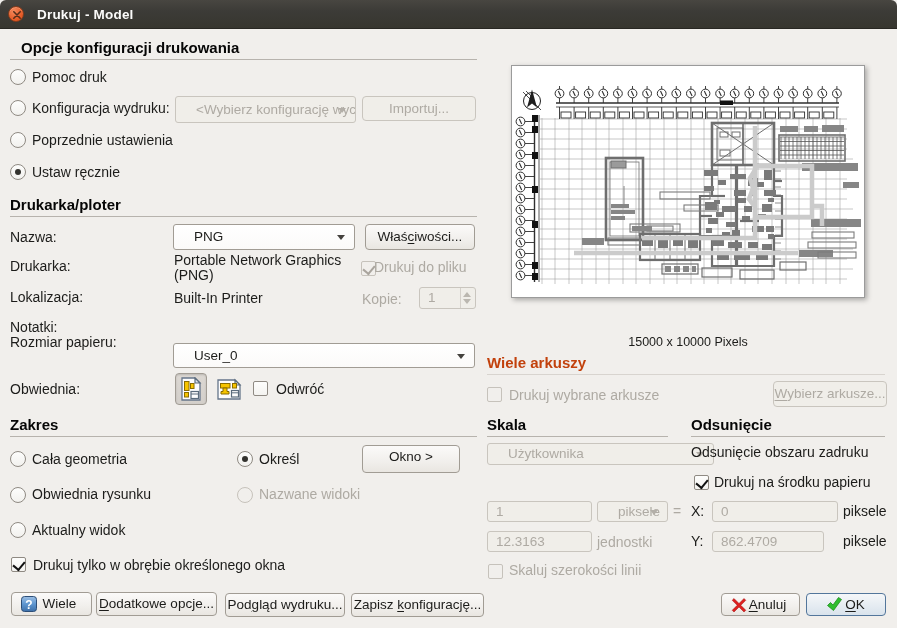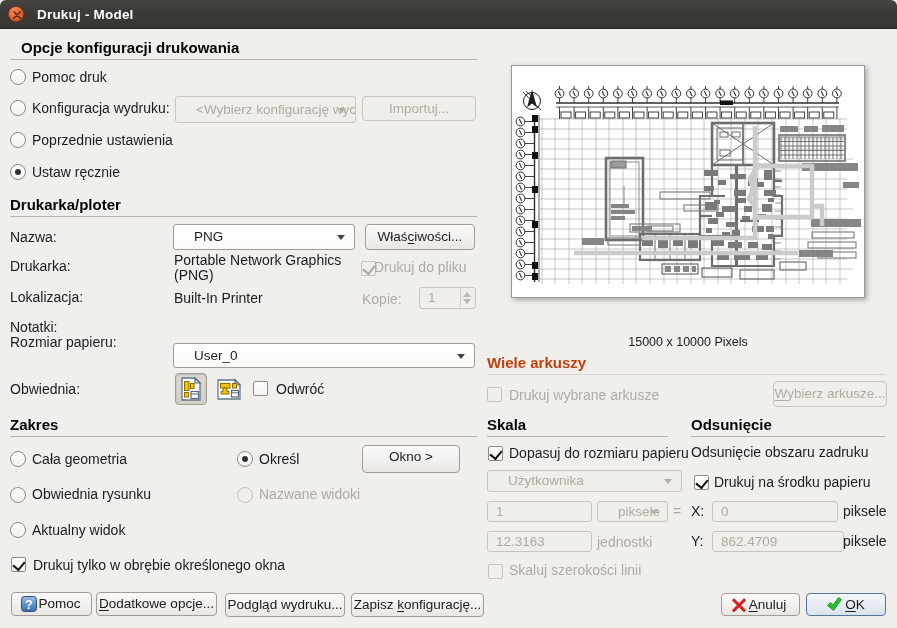--- a/index.html
+++ b/index.html
@@ -118,21 +118,21 @@
 <div class="lbl" style="left:32px;top:487px">Obwiednia rysunku</div>
 <div class="radio dis" style="left:237px;top:487px"></div>
 <div class="lbl gray" style="left:259px;top:487px">Nazwane widoki</div>
 
 <div class="radio" style="left:10px;top:522px"></div>
 <div class="lbl" style="left:32px;top:522.5px">Aktualny widok</div>
 
 <div class="cb chk" style="left:11px;top:557px"></div>
 <div class="lbl" style="left:33px;top:557.5px">Drukuj tylko w obrębie określonego okna</div>
 
-<div class="btn" style="left:11px;top:592px;width:81px;height:24px;line-height:22px;padding-left:16px">Pomoc</div>
+<div class="btn" style="left:11px;top:592px;width:81px;height:24px;line-height:22px;padding-left:16px">Wiele</div>
 <div class="abs" style="left:21px;top:596px"><svg width="16" height="16" viewBox="0 0 16 16">
 <defs>
         <linearGradient id="hg" x1="0" y1="0" x2="0" y2="1">
           <stop offset="0" stop-color="#9dbfe4"></stop>
           <stop offset="0.5" stop-color="#5e96d0"></stop>
           <stop offset="1" stop-color="#3d6fa8"></stop>
         </linearGradient>
       </defs>
 <rect x="0.5" y="0.5" width="15" height="15" rx="3" fill="url(#hg)" stroke="#2d4e77"></rect>
 <text x="8" y="12.5" font-family="Liberation Sans,sans-serif" font-size="12" font-weight="bold" fill="#fff" text-anchor="middle">?</text>
@@ -555,32 +555,32 @@
 <div class="hdr dis" style="left:487px;top:353.5px">Wiele arkuszy</div>
 <div class="hline dis" style="left:487px;top:374px;width:398px"></div>
 <div class="cb dis" style="left:487px;top:387px"></div>
 <div class="lbl gray" style="left:509px;top:387.5px">Drukuj wybrane arkusze</div>
 <div class="btn dis" style="left:773px;top:381px;width:114px;height:26px;line-height:24px"><u>W</u>ybierz arkusze...</div>
 
 <div class="hdr" style="left:487px;top:416px">Skala</div>
 <div class="hline" style="left:487px;top:436px;width:181px"></div>
 <div class="cb chk" style="left:488px;top:446px"></div>
 <div class="lbl" style="left:509px;top:445.5px">Dopasuj do rozmiaru papieru</div>
-<div class="combo dis" style="left:487px;top:470px;width:195px;height:22px;line-height:20px">Użytkownika<span class="arr"></span></div>
+<div class="combo dis" style="left:487px;top:443px;width:227px;height:22px;line-height:20px">Użytkownika<span class="arr"></span></div>
 <div class="input" style="left:487px;top:501px;width:105px;height:21px;line-height:19px">1</div>
 <div class="combo dis" style="left:597px;top:501px;width:71px;height:21px;line-height:19px">piksele<span class="arr"></span></div>
 <div class="lbl gray" style="left:673px;top:503.5px">=</div>
 <div class="input" style="left:487px;top:531px;width:105px;height:21px;line-height:19px">12.3163</div>
 <div class="lbl gray" style="left:597px;top:534.5px">jednostki</div>
 <div class="cb dis" style="left:488px;top:564px"></div>
 <div class="lbl gray" style="left:509px;top:563px">Skaluj szerokości linii</div>
 
 <div class="hdr" style="left:691px;top:416px">Odsunięcie</div>
 <div class="hline" style="left:691px;top:436px;width:194px"></div>
 <div class="lbl" style="left:691px;top:444.5px">Odsunięcie obszaru zadruku</div>
 <div class="cb chk" style="left:694px;top:475px"></div>
 <div class="lbl" style="left:714px;top:474.5px">Drukuj na środku papieru</div>
 <div class="lbl" style="left:691px;top:503.5px">X:</div>
 <div class="input" style="left:712px;top:501px;width:126px;height:21px;line-height:19px">0</div>
 <div class="lbl" style="left:843px;top:503.5px">piksele</div>
 <div class="lbl" style="left:691px;top:533.5px">Y:</div>
-<div class="input" style="left:712px;top:531px;width:132px;height:21px;line-height:19px">862.4709</div>
+<div class="input" style="left:712px;top:531px;width:112px;height:21px;line-height:19px">862.4709</div>
 <div class="lbl" style="left:843px;top:533.5px">piksele</div>
 
 </body></html>

